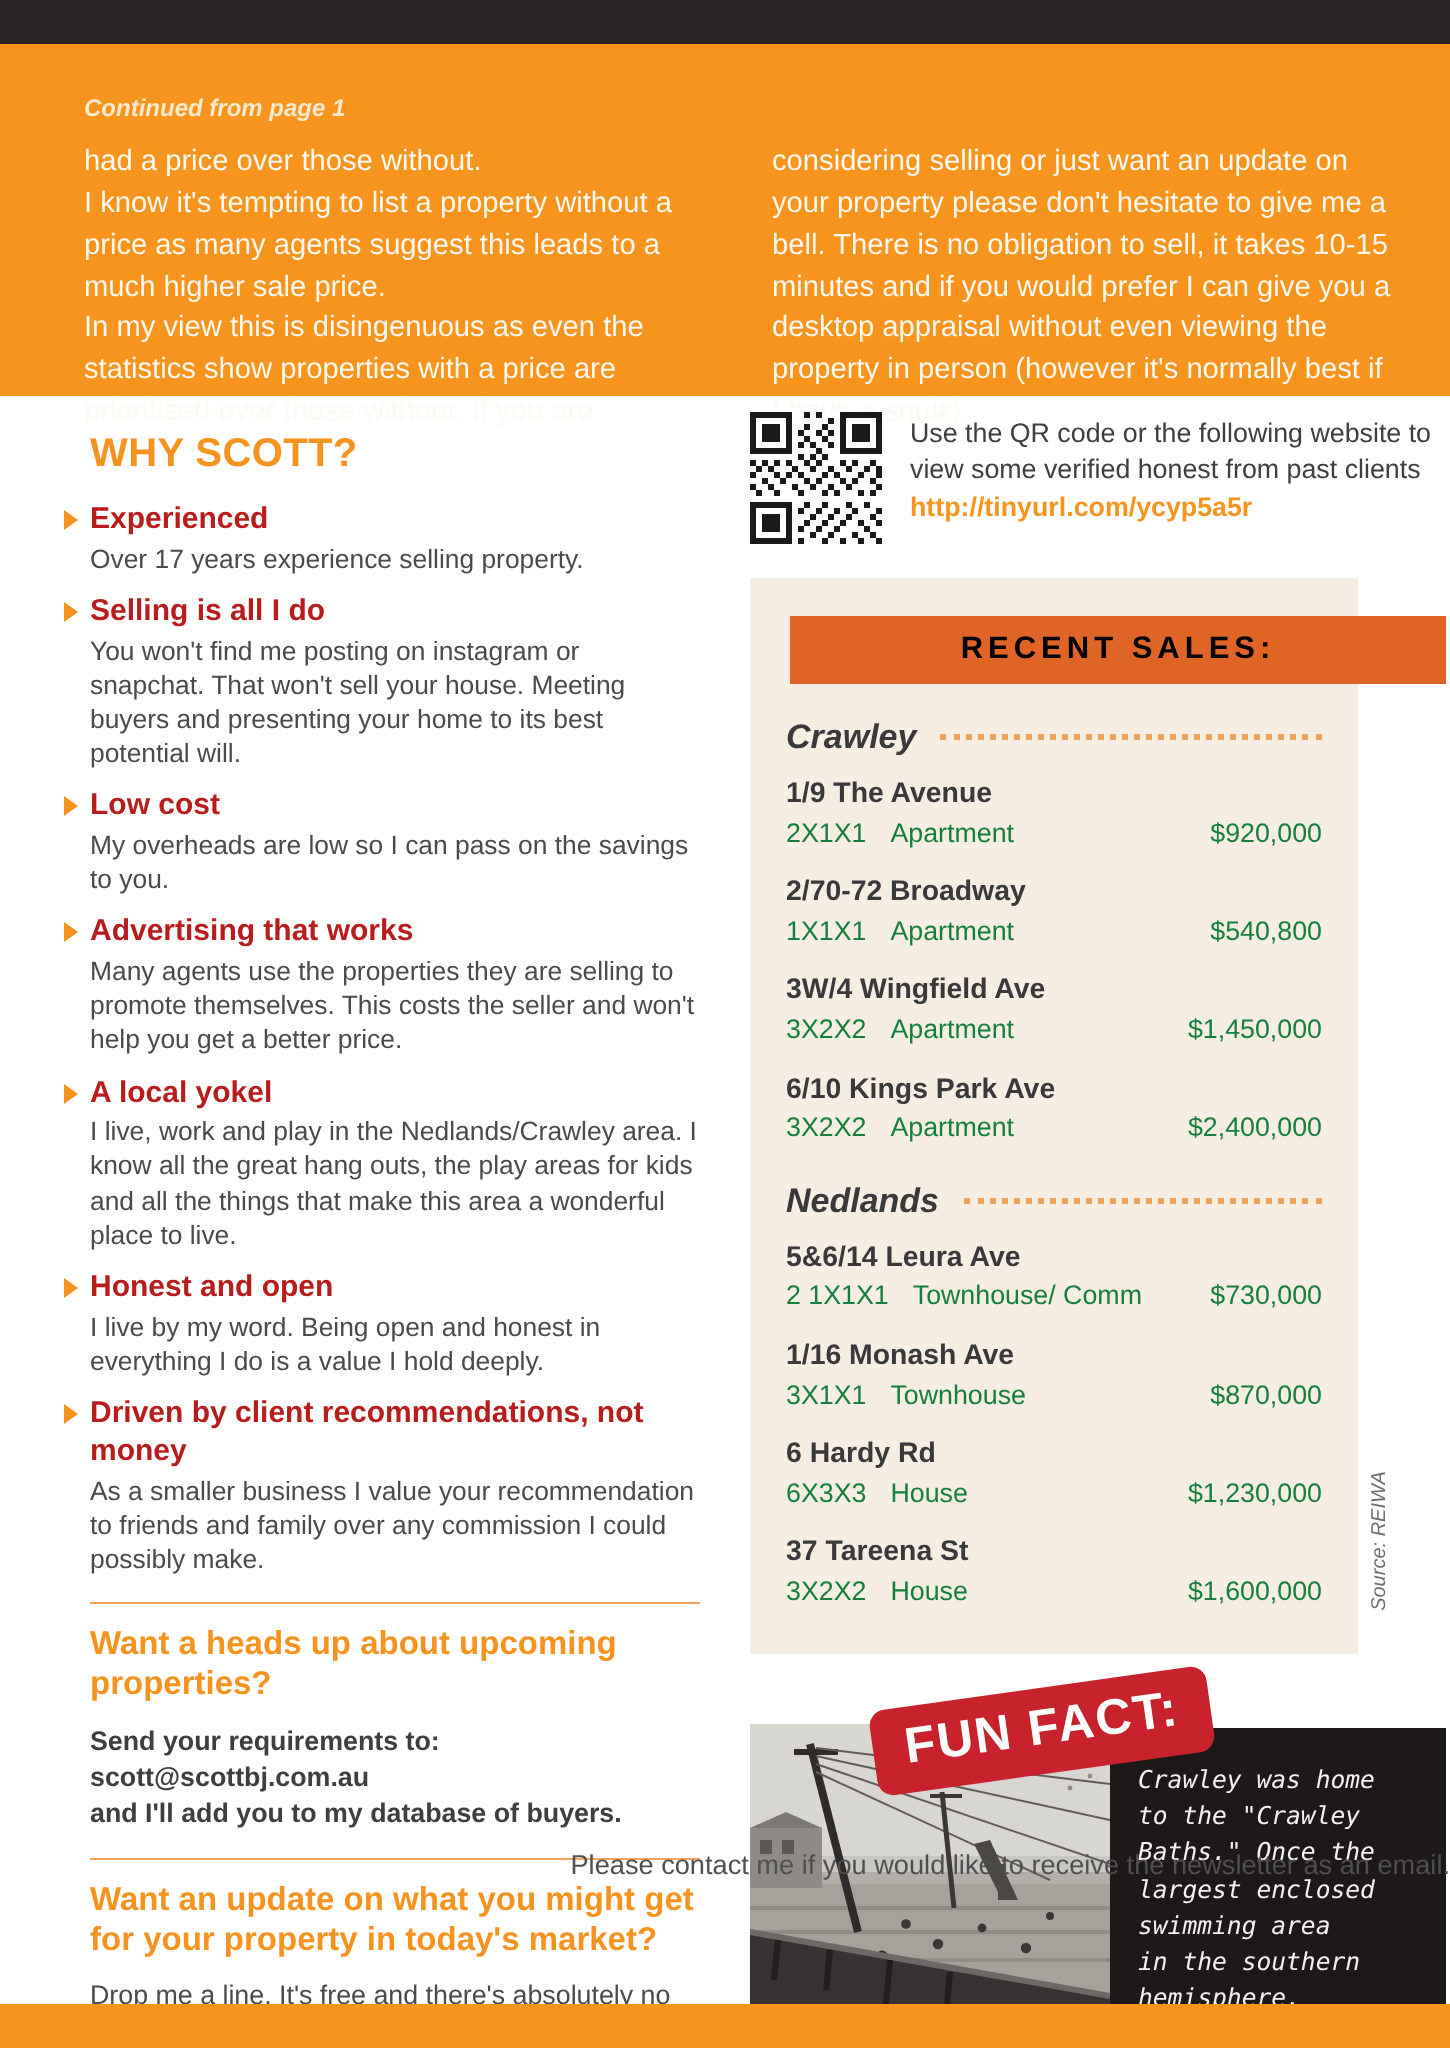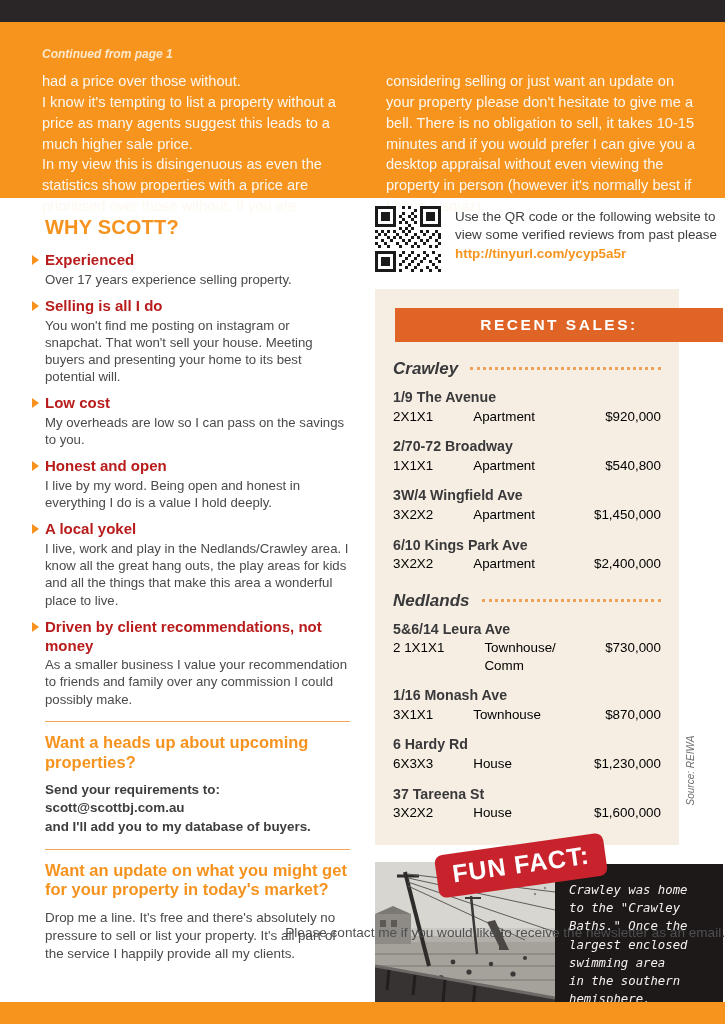--- a/index.html
+++ b/index.html
@@ -45,29 +45,29 @@
   .qr-box { flex:0 0 auto; }
   .qr-text { font-size:13.4px; line-height:1.35; color:#3e3e40; padding-top:2px; }
   .qr-link { color:#f7941d; font-weight:bold; text-decoration:none; display:inline-block; margin-top:1px; }
 
   .sales-panel {
     position:relative; margin-top:17px; width:304px; background:#f6eee2;
     padding:68px 18px 10px 18px; min-height:524px;
   }
   .sales-bar {
     position:absolute; left:20px; top:19px; width:328px; height:34px;
-    background:#df6426; color:#ffffff; font-size:15.5px; font-weight:bold;
+    background:#df6426; color:#000000; font-size:15.5px; font-weight:bold;
     letter-spacing:2.5px; text-align:center; line-height:34px;
   }
   .group-head { display:flex; align-items:baseline; margin:2px 0 10px 0; }
   .group-name { font-size:17px; font-weight:bold; font-style:italic; color:#39393b; }
   .group-dots { flex:1; border-bottom:3px dotted #efa358; margin-left:12px; transform:translateY(-4px); }
   .sale-item { margin-bottom:13px; }
   .sale-addr { font-size:14.2px; font-weight:bold; color:#39393b; line-height:1.25; }
-  .sale-row { display:flex; font-size:13.4px; color:#000000; line-height:1.3; margin-top:1px;gap:28px; }
+  .sale-row { display:flex; font-size:13.4px; color:#15803d; line-height:1.3; margin-top:1px; }
   .sale-type { flex:1; margin-left:12px; }
   .sale-price { margin-left:6px; }
   .nedlands-gap { margin-top:18px; }
 
   .source-tag {
     position:absolute; left:652px; top:765px; width:76px; text-align:center;
     transform:rotate(-90deg); font-size:10px; font-style:italic; color:#6e6e70;
   }
 
   
@@ -131,29 +131,36 @@
     <div class="bullet">
       <span class="tri"></span>
       <div>
         <div class="btitle">Low cost</div>
         <div class="bbody">My overheads are low so I can pass on the savings to you.</div>
       </div>
     </div>
     <div class="bullet">
       <span class="tri"></span>
       <div>
+        <div class="btitle">Advertising that works</div>
+        <div class="bbody">Many agents use the properties they are selling to promote themselves. This costs the seller and won't help you get a better price.</div>
+      </div>
+    </div>
+    <div class="bullet">
+      <span class="tri"></span>
+      <div>
+        <div class="btitle">A local yokel</div>
+        <div class="bbody">I live, work and play in the Nedlands/Crawley area. I know all the great hang outs, the play areas for kids and all the things that make this area a wonderful place to live.</div>
+      </div>
+    </div>
+    <div class="bullet">
+      <span class="tri"></span>
+      <div>
         <div class="btitle">Honest and open</div>
         <div class="bbody">I live by my word. Being open and honest in everything I do is a value I hold deeply.</div>
-      </div>
-    </div>
-    <div class="bullet">
-      <span class="tri"></span>
-      <div>
-        <div class="btitle">A local yokel</div>
-        <div class="bbody">I live, work and play in the Nedlands/Crawley area. I know all the great hang outs, the play areas for kids and all the things that make this area a wonderful place to live.</div>
       </div>
     </div>
     <div class="bullet">
       <span class="tri"></span>
       <div>
         <div class="btitle">Driven by client recommendations, not money</div>
         <div class="bbody">As a smaller business I value your recommendation to friends and family over any commission I could possibly make.</div>
       </div>
     </div>
 
@@ -186,21 +193,21 @@
             <rect x="3" y="48" width="15" height="15"></rect>
         </g>
         <g fill="#1a1a1a">
           <rect x="6" y="6" width="9" height="9"></rect>
             <rect x="51" y="6" width="9" height="9"></rect>
             <rect x="6" y="51" width="9" height="9"></rect>
           <path d="M27 0h3v3h-3z M33 0h3v3h-3z M39 3h3v3h-3z M27 6h3v3h-3z M36 6h3v3h-3z M24 9h3v3h-3z M33 9h3v3h-3z M39 9h3v3h-3z M27 12h3v3h-3z M36 12h3v3h-3z M24 15h3v3h-3z M30 15h3v3h-3z M39 15h3v3h-3z M33 18h3v3h-3z M24 21h3v3h-3z M30 21h3v3h-3z M36 21h3v3h-3z M0 24h3v3h-3z M6 24h3v3h-3z M12 24h3v3h-3z M18 24h3v3h-3z M27 24h3v3h-3z M33 24h3v3h-3z M45 24h3v3h-3z M51 24h3v3h-3z M60 24h3v3h-3z M3 27h3v3h-3z M9 27h3v3h-3z M21 27h3v3h-3z M30 27h3v3h-3z M39 27h3v3h-3z M48 27h3v3h-3z M57 27h3v3h-3z M63 27h3v3h-3z M0 30h3v3h-3z M12 30h3v3h-3z M18 30h3v3h-3z M24 30h3v3h-3z M36 30h3v3h-3z M42 30h3v3h-3z M54 30h3v3h-3z M63 30h3v3h-3z M6 33h3v3h-3z M15 33h3v3h-3z M27 33h3v3h-3z M33 33h3v3h-3z M45 33h3v3h-3z M51 33h3v3h-3z M60 33h3v3h-3z M0 36h3v3h-3z M9 36h3v3h-3z M21 36h3v3h-3z M30 36h3v3h-3z M39 36h3v3h-3z M48 36h3v3h-3z M63 36h3v3h-3z M3 39h3v3h-3z M12 39h3v3h-3z M24 39h3v3h-3z M36 39h3v3h-3z M42 39h3v3h-3z M54 39h3v3h-3z M60 39h3v3h-3z M27 45h3v3h-3z M36 45h3v3h-3z M48 45h3v3h-3z M57 45h3v3h-3z M24 48h3v3h-3z M33 48h3v3h-3z M42 48h3v3h-3z M51 48h3v3h-3z M63 48h3v3h-3z M30 51h3v3h-3z M39 51h3v3h-3z M48 51h3v3h-3z M60 51h3v3h-3z M27 54h3v3h-3z M36 54h3v3h-3z M45 54h3v3h-3z M54 54h3v3h-3z M63 54h3v3h-3z M24 57h3v3h-3z M33 57h3v3h-3z M42 57h3v3h-3z M57 57h3v3h-3z M30 60h3v3h-3z M39 60h3v3h-3z M51 60h3v3h-3z M60 60h3v3h-3z M24 63h3v3h-3z M36 63h3v3h-3z M45 63h3v3h-3z M54 63h3v3h-3z M63 63h3v3h-3z"></path>
         </g>
       </svg>
       <div class="qr-text">
-        <span>Use the QR code or the following website to view some verified reviews from past please</span>
+        <span>Use the QR code or the following website to view some verified honest from past clients</span>
         <a class="qr-link">http://tinyurl.com/ycyp5a5r</a>
       </div>
     </div>
 
     <div class="sales-panel">
       <div class="sales-bar">RECENT SALES:</div>
 
       <div class="group-head">
         <span class="group-name">Crawley</span>
         <span class="group-dots"></span>

